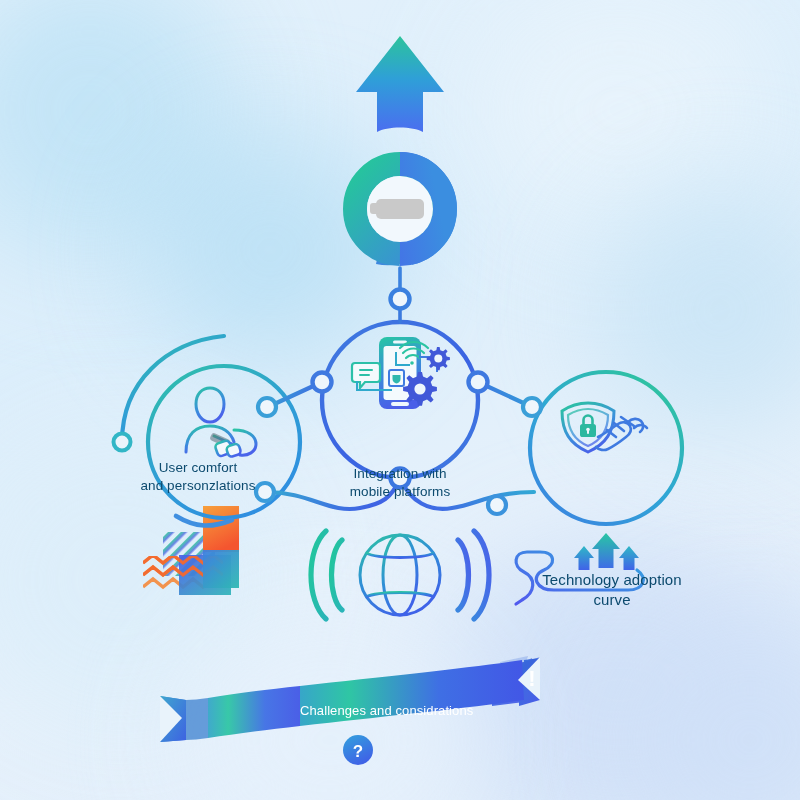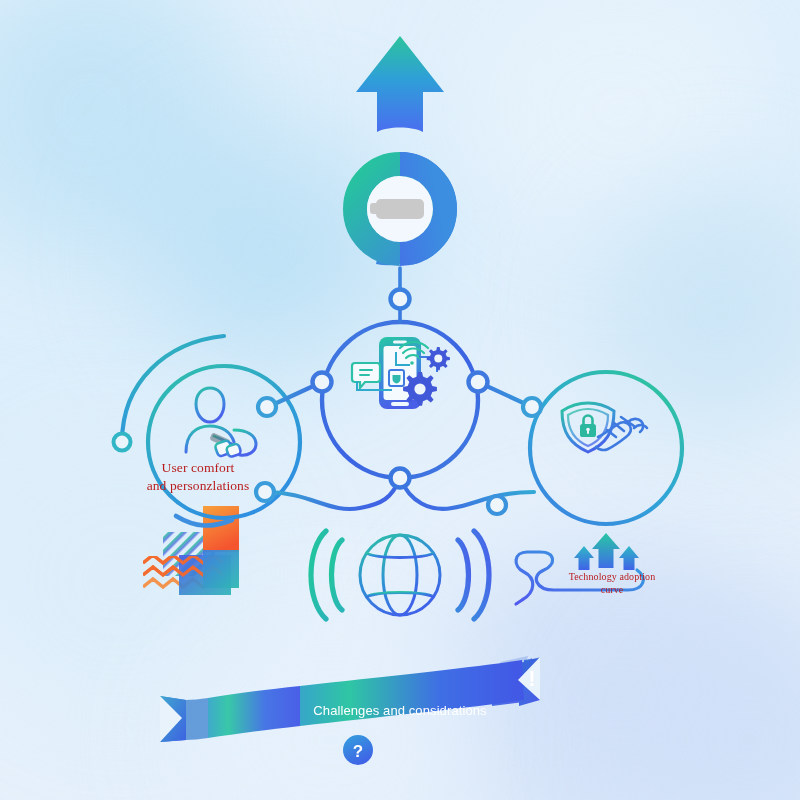--- a/index.html
+++ b/index.html
@@ -22,33 +22,32 @@
   .blob.b5{left:-40px;top:430px;width:320px;height:300px;background:#dceefa;}
   .blob.b6{left:430px;top:540px;width:380px;height:300px;background:#ccddf7;opacity:.75;}
   .blob.b7{left:180px;top:620px;width:300px;height:240px;background:#e6f1fc;}
   .blob.b8{left:620px;top:620px;width:260px;height:240px;background:#cfe0f8;opacity:.8;}
 
   
   #art{position:absolute;left:0;top:0;width:800px;height:800px;}
 
   
   .lbl{
-    position:absolute;text-align:center;color:#b91c1c;
+    position:absolute;text-align:center;color:#0c4a6e;
     font-size:13.5px;line-height:1.32;letter-spacing:.1px;
     white-space:pre-line;
-    font-family:Liberation Serif, serif;
   }
   #lbl-user{left:88px;top:459px;width:220px;}
   #lbl-integration{left:292px;top:465px;width:216px;}
   #lbl-security{left:516px;top:459px;width:180px;}
   #lbl-global{left:280px;top:628px;width:240px;}
-  #lbl-tech{left:524px;top:570px;width:176px;font-size:10px;line-height:1.3;}
+  #lbl-tech{left:524px;top:570px;width:176px;font-size:15px;line-height:1.3;}
   #lbl-ribbon{
     position:absolute;left:300px;top:703px;width:200px;
-    text-align:center;color:#ffffff;font-size:13px;line-height:1.2;
+    text-align:left;color:#ffffff;font-size:13px;line-height:1.2;
     letter-spacing:.1px;
   }
 </style>
 </head>
 <body>
 
 <div id="stage">
 
   <div class="bg-base"></div>
   <div class="blob b1"></div>
@@ -391,17 +390,19 @@
 
       <g>
         <circle cx="358" cy="750" r="15" fill="url(#gQ)"></circle>
         <text x="358" y="757" fill="#ffffff" font-family="Liberation Sans, sans-serif" font-size="17" font-weight="700" text-anchor="middle">?</text>
       </g>
     </g>
   </svg>
 
   <div class="lbl" id="lbl-user">User comfort
 and personzlations</div>
+  <div class="lbl" id="lbl-integration">Integration with
+mobile platforms</div>
   <div class="lbl" id="lbl-tech">Technology adoption
 curve</div>
   <div id="lbl-ribbon">Challenges and considrations</div>
 
 </div>
 
 </body></html>

